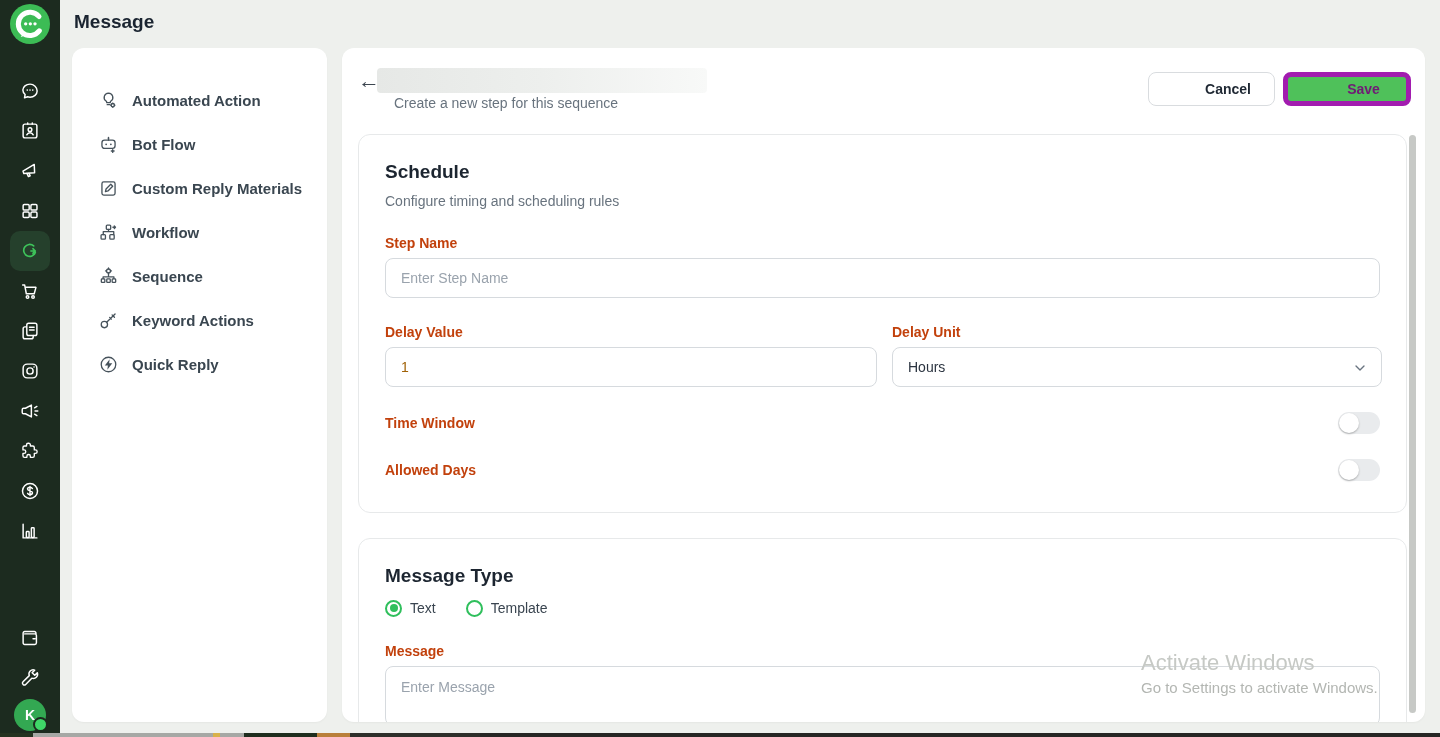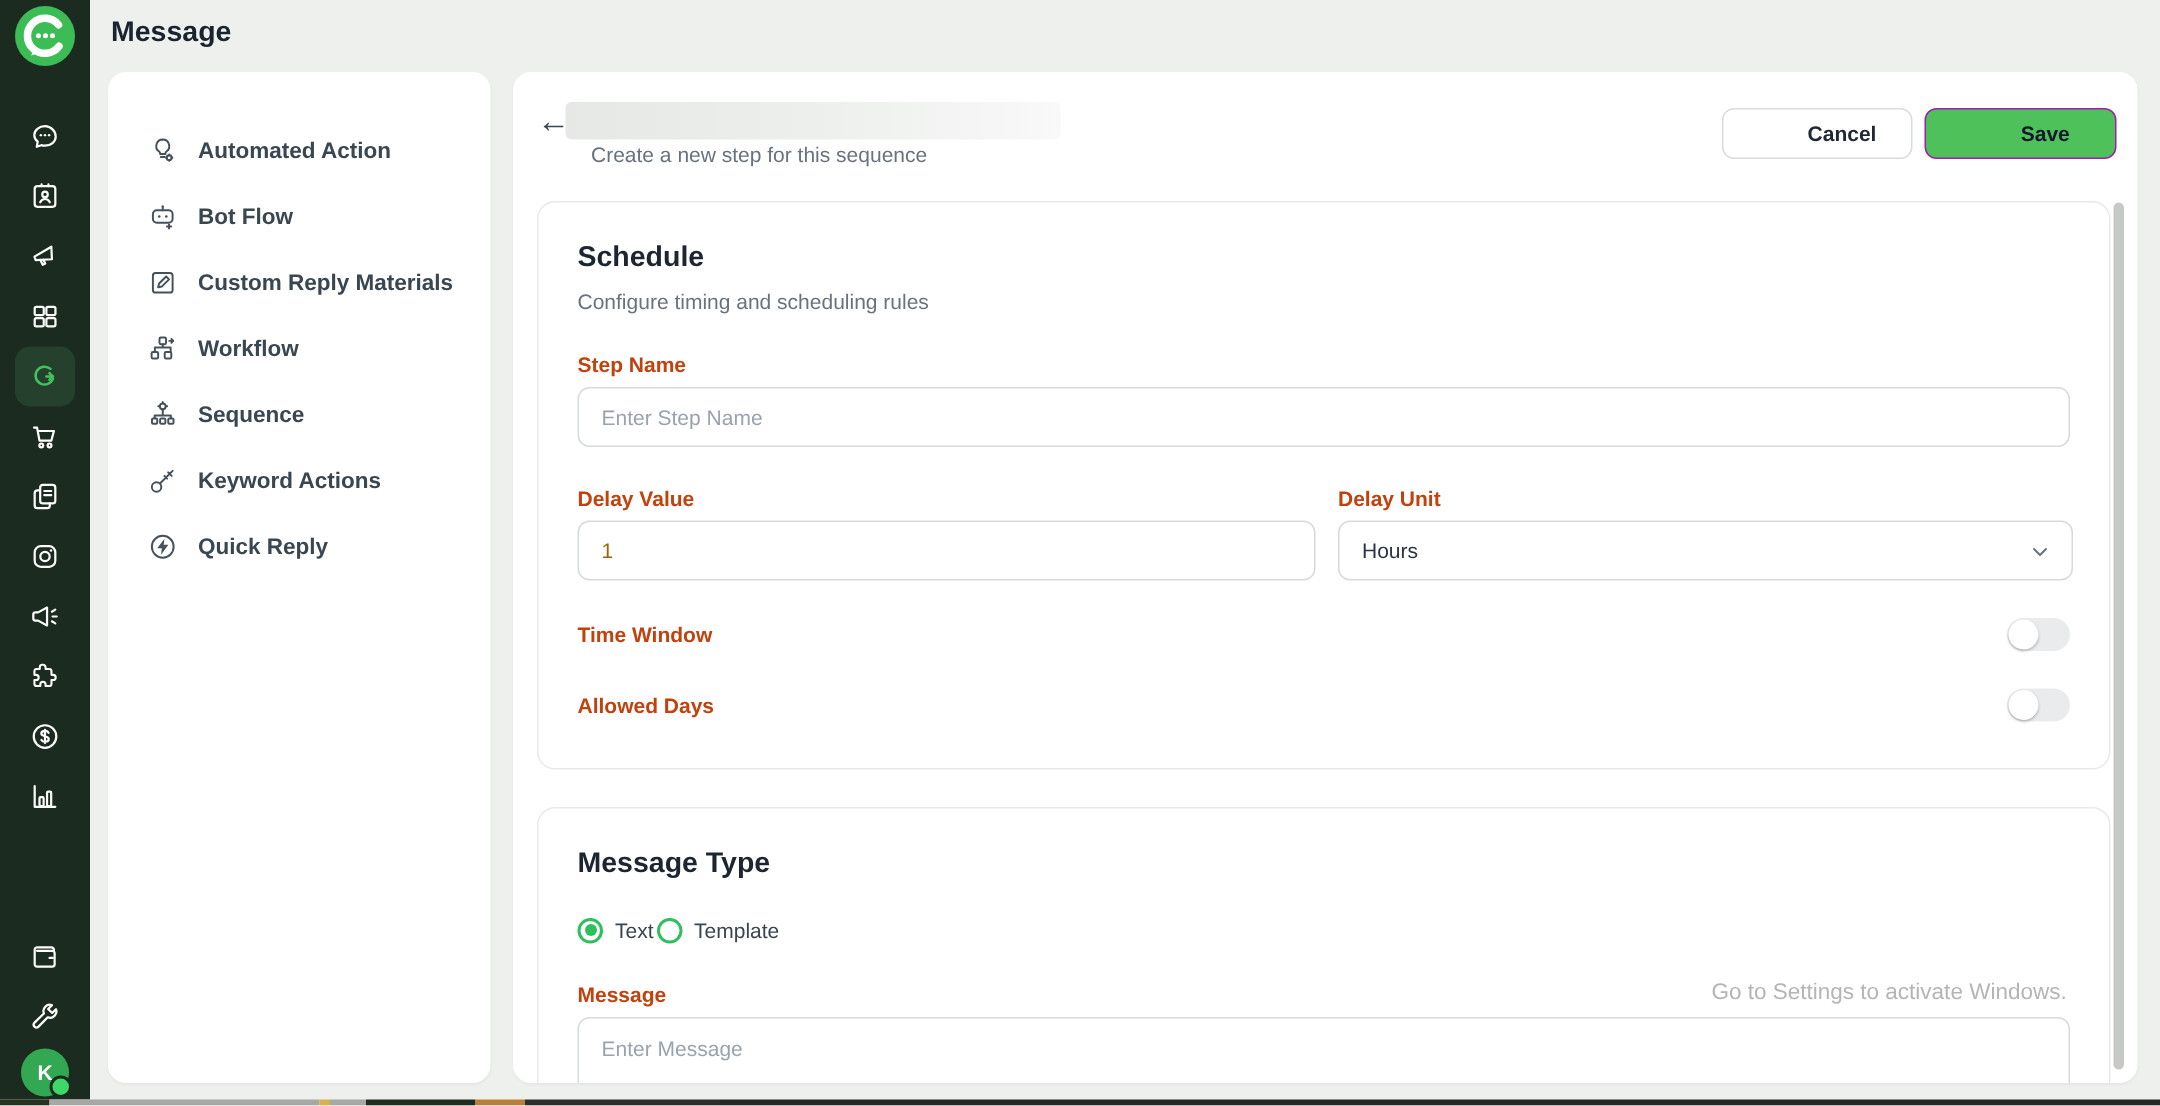--- a/index.html
+++ b/index.html
@@ -31,21 +31,21 @@
   
   .main-panel{position:absolute;left:342px;top:48px;width:1083px;height:674px;background:#fff;border-radius:12px;
               box-shadow:0 1px 2px rgba(0,0,0,.04);overflow:hidden;}
   .back-arrow{position:absolute;left:16px;top:22px;font-size:22px;color:#3c4650;cursor:pointer;line-height:1;}
   .skeleton{position:absolute;left:35px;top:20px;width:330px;height:25px;border-radius:4px;
             background:linear-gradient(90deg,#e6e8e6,#edefed 50%,#f8f9f8 100%);}
   .subtitle{position:absolute;left:52px;top:47px;font-size:14px;color:#68737e;}
   .btn{position:absolute;top:24px;height:34px;border-radius:8px;font-size:14px;font-weight:bold;
        display:flex;align-items:center;justify-content:center;cursor:pointer;box-sizing:border-box;padding-left:33px;}
   .btn-cancel{left:806px;width:127px;background:#fff;border:1px solid #d9dcdf;color:#1f2833;}
-  .btn-save{left:941px;width:128px;background:#4fc15a;color:#0f172a;border:1px solid #a21caf;}
+  .btn-save{left:941px;width:128px;background:#4fc15a;color:#701a75;border:5px solid #a21caf;}
 
   .card{position:absolute;left:16px;width:1049px;background:#fff;border:1px solid #e7e9ea;border-radius:12px;
         box-sizing:border-box;padding:26px;}
   .card1{top:86px;height:379px;}
   .card2{top:490px;height:310px;}
   .card-title{font-size:19px;font-weight:bold;color:#1c2530;margin:0 0 10px 0;}
   .card-sub{font-size:14px;color:#68737e;margin:0 0 26px 0;}
   .field-label{font-size:14px;font-weight:bold;color:#c2410c;margin:0 0 7px 0;}
   .text-input{width:100%;height:40px;border:1px solid #d6dade;border-radius:8px;padding:0 15px;box-sizing:border-box;
               font-size:14px;color:#a16207;font-family:"Liberation Sans",sans-serif;outline:none;}
@@ -53,21 +53,21 @@
   .two-col{display:grid;grid-template-columns:492px 490px;column-gap:15px;margin-top:26px;}
   .select-box{position:relative;height:40px;border:1px solid #d6dade;border-radius:8px;display:flex;align-items:center;
               padding:0 15px;font-size:14px;color:#2b3440;cursor:pointer;box-sizing:border-box;}
   .select-box .chev{position:absolute;right:13px;top:12px;}
   .toggle-row{display:flex;justify-content:space-between;align-items:center;height:22px;margin-top:25px;}
   .toggle-row:first-of-type{margin-top:28px;}
   .toggle{position:relative;width:42px;height:22px;border-radius:11px;background:#e9ebed;cursor:pointer;}
   .toggle .knob{position:absolute;left:1px;top:1px;width:20px;height:20px;border-radius:50%;background:#fff;
                 box-shadow:0 1px 2px rgba(0,0,0,.28);}
 
-  .radio-row{display:flex;align-items:center;gap:2px;margin-top:24px;height:18px;}
+  .radio-row{display:flex;align-items:center;gap:30px;margin-top:12px;height:18px;}
   .radio-opt{display:flex;align-items:center;gap:8px;cursor:pointer;}
   .radio{width:17px;height:17px;border-radius:50%;border:2px solid #2fbf5c;box-sizing:border-box;
          display:flex;align-items:center;justify-content:center;background:#fff;}
   .radio .rdot{width:8px;height:8px;border-radius:50%;background:#2fbf5c;}
   .radio-lbl{font-size:14px;color:#3a4550;}
   .msg-label{margin-top:26px;}
   .area-input{width:100%;height:60px;border:1px solid #d6dade;border-radius:8px;padding:12px 15px;box-sizing:border-box;
               font-size:14px;color:#202a35;resize:none;font-family:"Liberation Sans",sans-serif;outline:none;}
 
   .scroll-thumb{position:absolute;left:1067px;top:87px;width:7px;height:578px;background:#c7c9c6;border-radius:4px;cursor:pointer;}
@@ -349,20 +349,21 @@
         </span>
       </div>
       <p class="field-label msg-label">Message</p>
       <textarea class="area-input" placeholder="Enter Message" style=""></textarea>
     </section>
 
     <div class="scroll-thumb"></div>
   </main>
 
   <div class="watermark">
+    <div class="wm1">Activate Windows</div>
     <div class="wm2">Go to Settings to activate Windows.</div>
   </div>
 
   <div class="taskbar">
     <div style="width:33px;background:#243220;"></div>
     <div style="width:180px;background:#a6a8a5;"></div>
     <div style="width:7px;background:#d8b14a;"></div>
     <div style="width:24px;background:#a6a8a5;"></div>
     <div style="width:73px;background:#1f2d1e;"></div>
     <div style="width:33px;background:#b97f3a;"></div>

